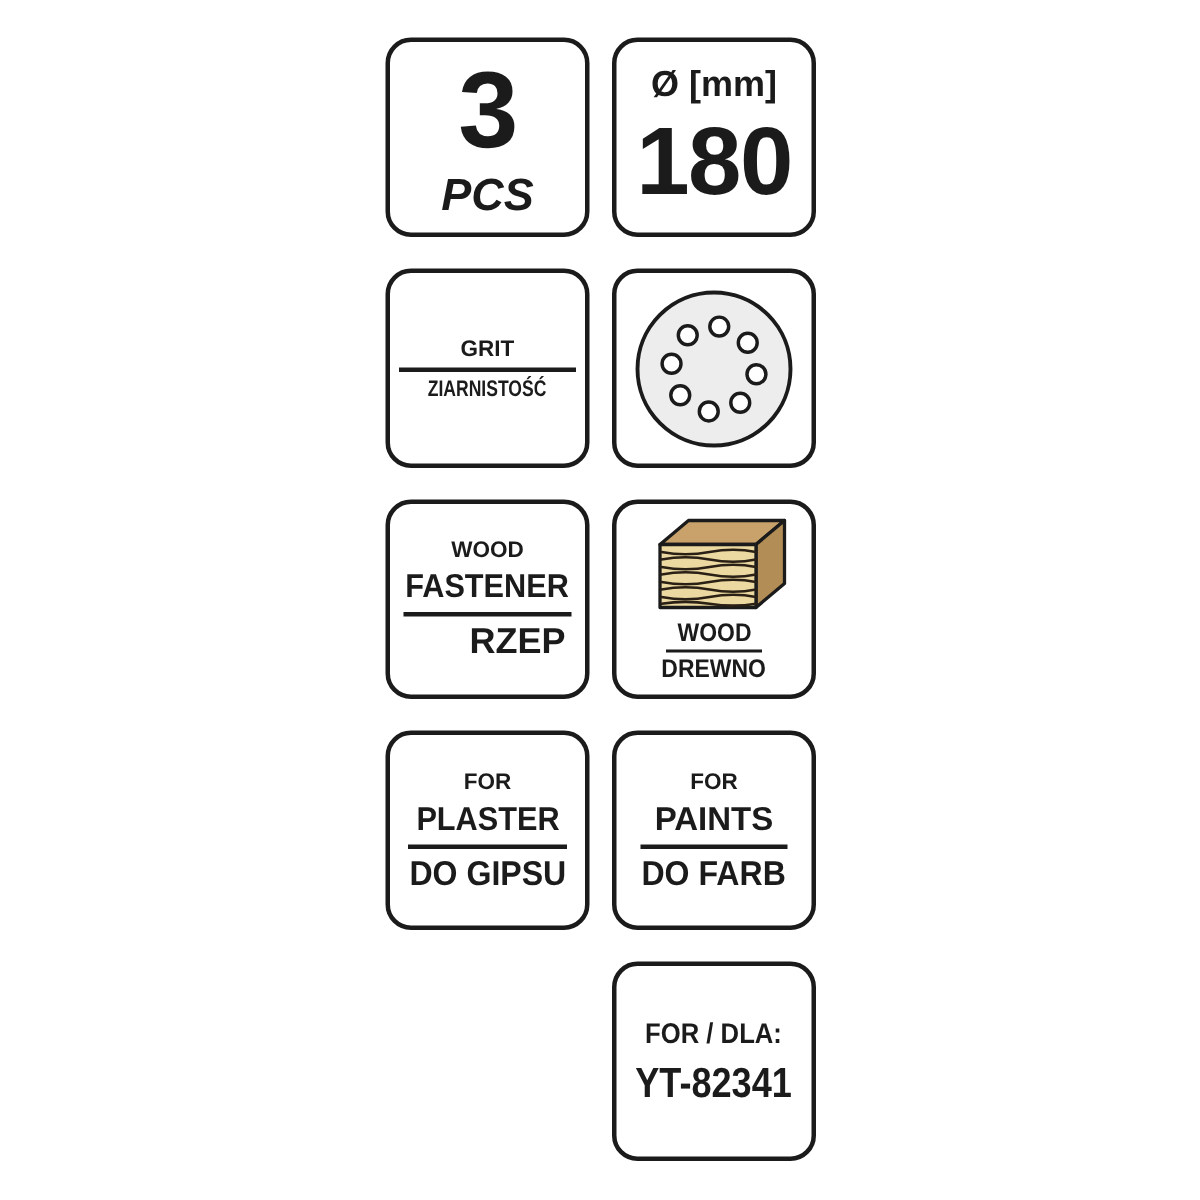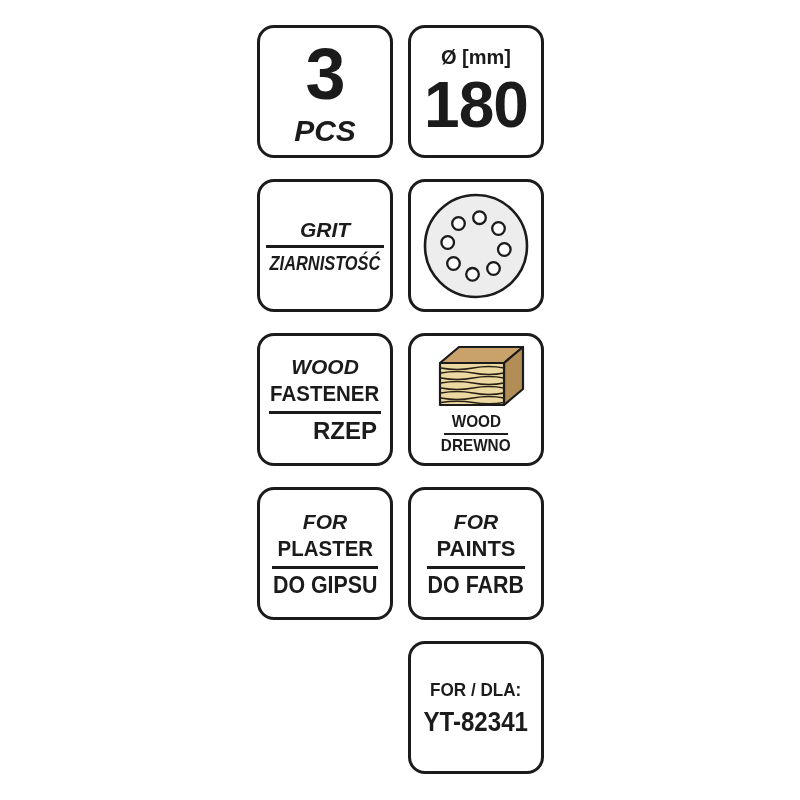--- a/index.html
+++ b/index.html
@@ -51,22 +51,22 @@
   .rule-paints  { width: 98px; }
 
   .sx78 { display: inline-block; transform: scaleX(.78); }
   .sx86 { display: inline-block; transform: scaleX(.86); }
   .sx90 { display: inline-block; transform: scaleX(.90); }
   .sx93 { display: inline-block; transform: scaleX(.93); }
 
   .t-huge   { font-size: 72px; letter-spacing: -1px; }
   .t-value  { font-size: 64px; letter-spacing: -1px; margin-top: 6px; }
   .t-unit   { font-size: 30px; margin-top: 6px; font-style: italic; }
-  .t-dia    { font-size: 20px; }
-  .t-line21 { font-size: 21px; font-style: italic; }
+  .t-dia    { font-size: 24px; }
+  .t-line21 { font-size: 15px; }
   .t-line22 { font-size: 22px; margin-top: 6px; }
   .t-pl23   { font-size: 23px; text-align: right; }
   .t-rzep   { font-size: 24px; margin-left: 40px; }
   .t-p100   { font-size: 46px; letter-spacing: -1px; margin-top: 5px; }
   .t-wood   { font-size: 17px; }
   .t-fordla { font-size: 19px; }
   .t-model  { font-size: 28px; margin-top: 9px; }
 
   svg { display: block; }
   .disc-svg { margin-top: 1px; }

